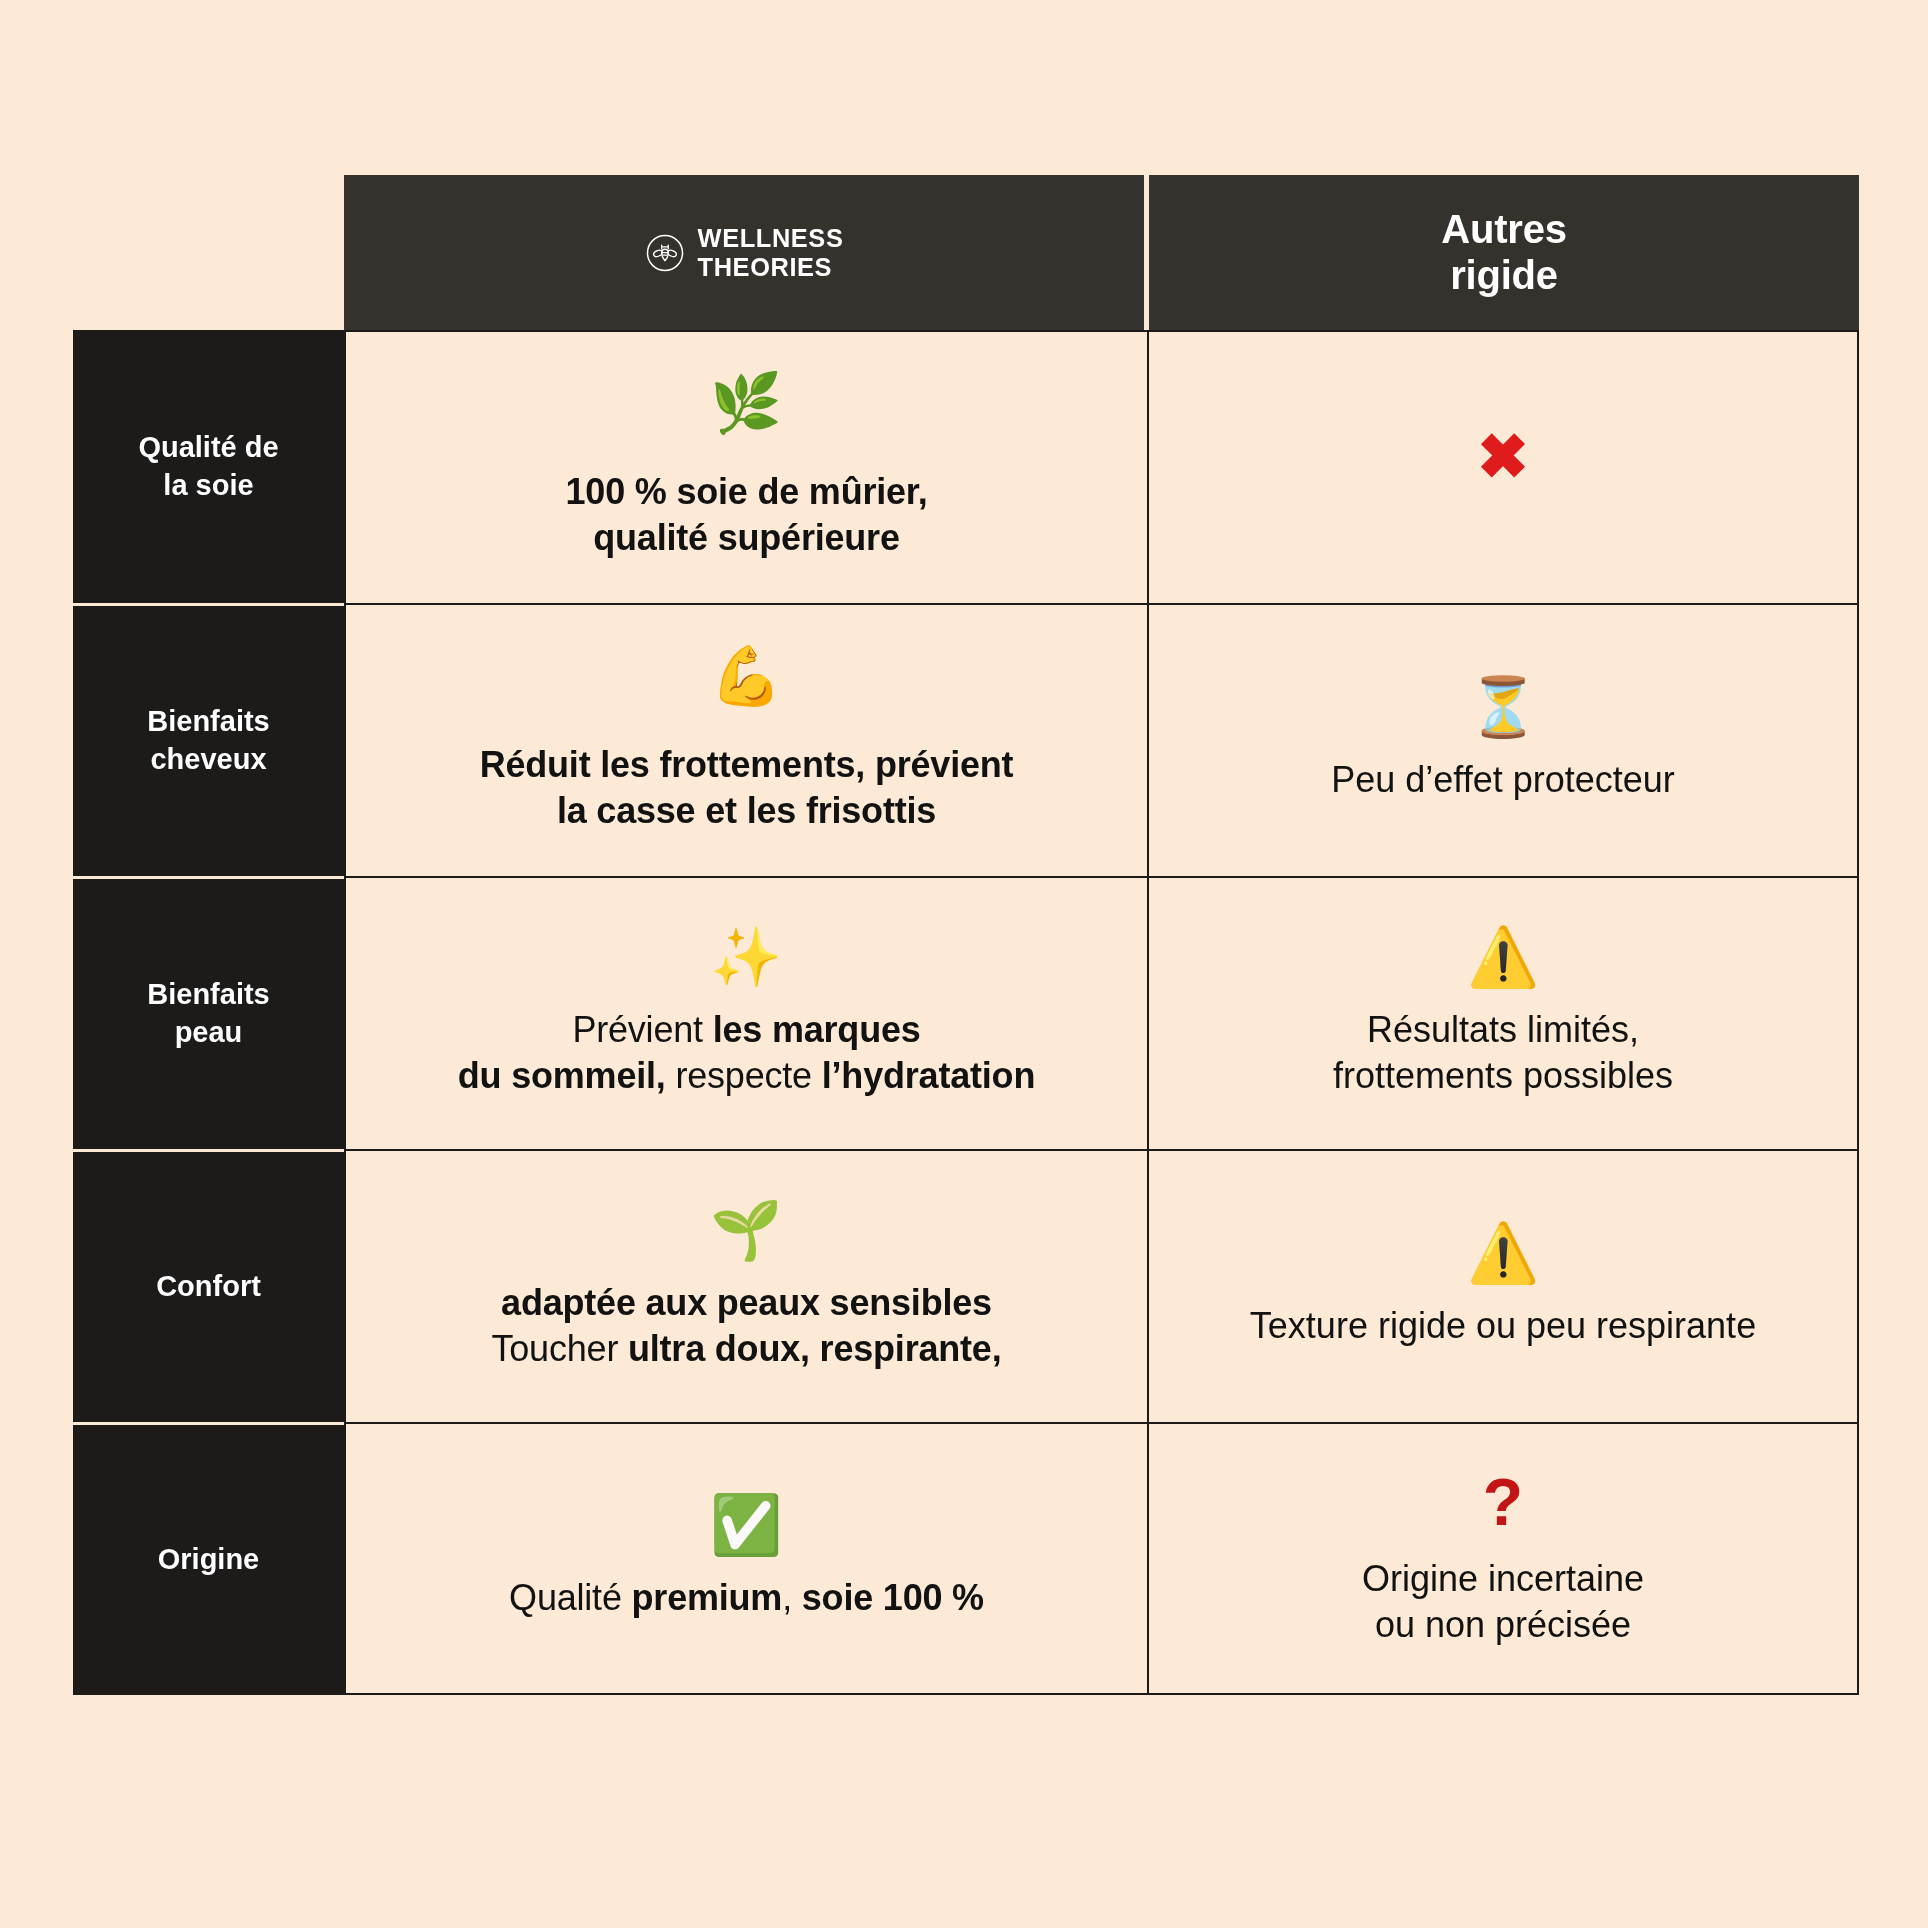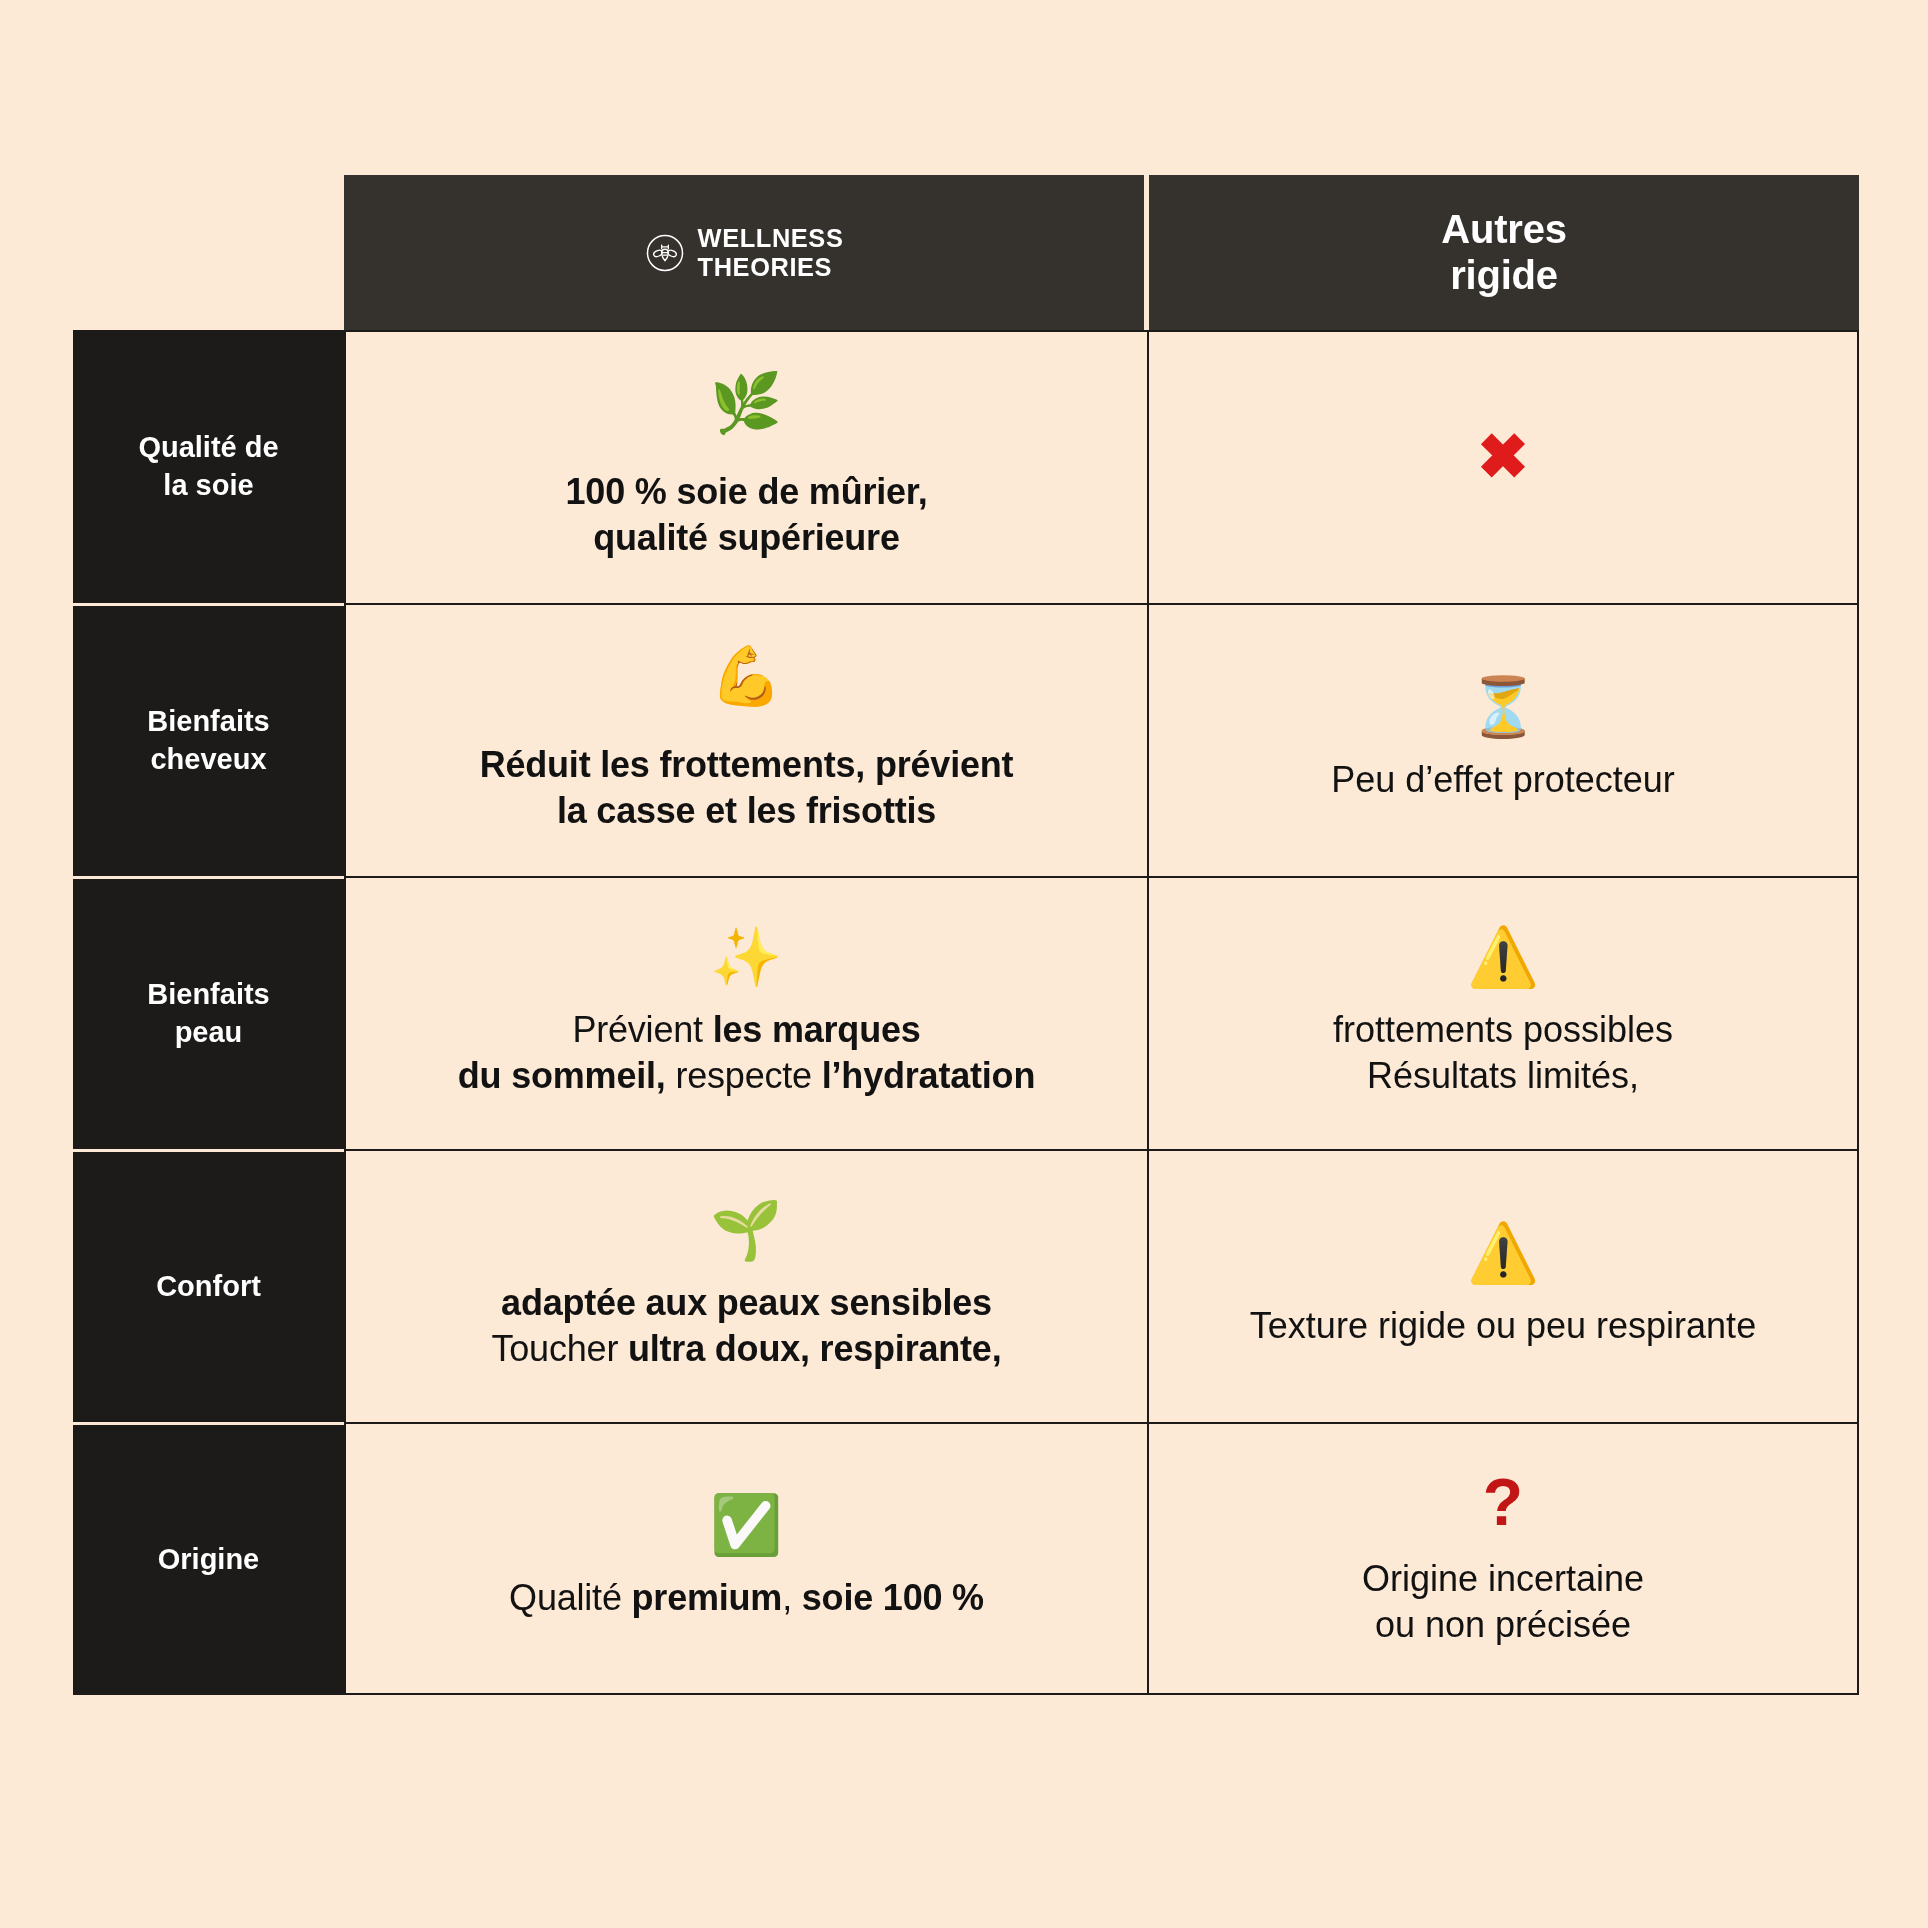--- a/index.html
+++ b/index.html
@@ -198,22 +198,22 @@
       <div class="cell left-edge col-brand">
         <span class="cell-emoji">✨</span>
         <div class="cell-text">
           <div><span>Prévient </span><b>les marques</b></div>
           <div><b>du sommeil,</b><span> respecte </span><b>l’hydratation</b></div>
         </div>
       </div>
       <div class="cell col-other">
         <span class="cell-emoji">⚠️</span>
         <div class="cell-text">
+          <div><span>Résultats limités,</span></div>
           <div><span>frottements possibles</span></div>
-          <div><span>Résultats limités,</span></div>
         </div>
       </div>
       <div class="rowlabel">Confort</div>
       <div class="cell left-edge col-brand">
         <span class="cell-emoji">🌱</span>
         <div class="cell-text">
           <div><b>adaptée aux peaux sensibles</b></div>
           <div><span>Toucher </span><b>ultra doux, respirante,</b></div>
         </div>
       </div>

